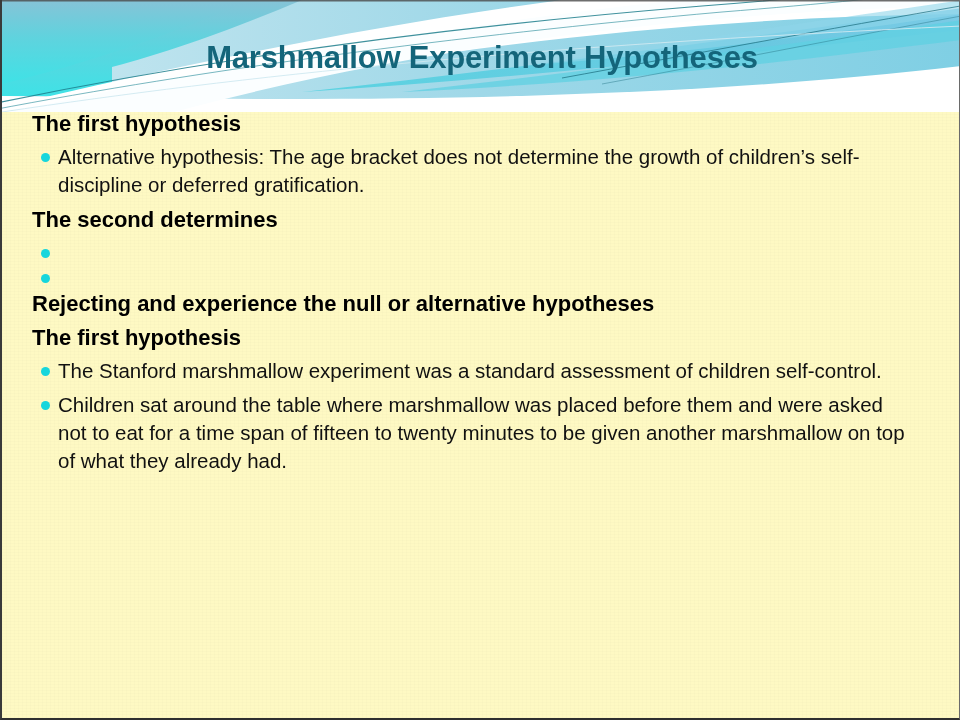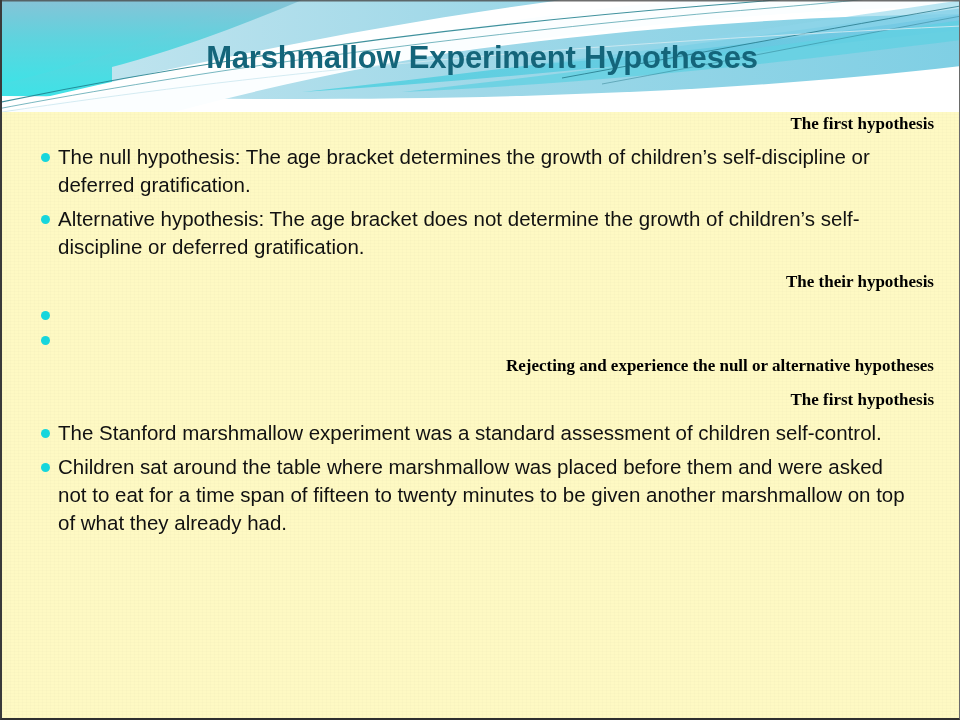--- a/index.html
+++ b/index.html
@@ -60,24 +60,24 @@
     position: absolute;
     left: 0;
     top: 106px;
     width: 960px;
     z-index: 2;
     box-sizing: border-box;
     padding: 0 28px 0 30px;
   }
 
   .heading {
-    text-align: right;
-    font-family: Liberation Serif, serif;
+    text-align: left;
+    font-family: Liberation Sans, sans-serif;
     font-weight: bold;
-    font-size: 17px;
+    font-size: 22px;
     color: #000000;
     line-height: 27px;
     margin: 0;
     padding: 4px 0 3px 0;
   }
 
   .bullet-row {
     display: flex;
     align-items: flex-start;
     margin: 0;
@@ -176,29 +176,23 @@
   <div id="title-wrap">
     <span id="title" style="color: rgb(20, 101, 122);">Marshmallow Experiment Hypotheses</span>
   </div>
 
   <div id="content">
       <div class="heading">The first hypothesis</div>
       <div class="bullet-row">
         <span class="bullet-mark">
           <span class="bullet-dot" style="background: rgb(23, 214, 220);"></span>
         </span>
-        <span class="bullet-text">The null hypothesis: The age bracket determines the growth of children’s self-discipline or deferred gratification.</span>
-      </div>
-      <div class="bullet-row">
-        <span class="bullet-mark">
-          <span class="bullet-dot" style="background: rgb(23, 214, 220);"></span>
-        </span>
         <span class="bullet-text">Alternative hypothesis: The age bracket does not determine the growth of children’s self-discipline or deferred gratification.</span>
       </div>
-      <div class="heading">The their hypothesis</div>
+      <div class="heading">The second determines</div>
       <div class="bullet-row">
         <span class="bullet-mark">
           <span class="bullet-dot" style="background: rgb(23, 214, 220);"></span>
         </span>
       </div>
       <div class="bullet-row">
         <span class="bullet-mark">
           <span class="bullet-dot" style="background: rgb(23, 214, 220);"></span>
         </span>
       </div>

